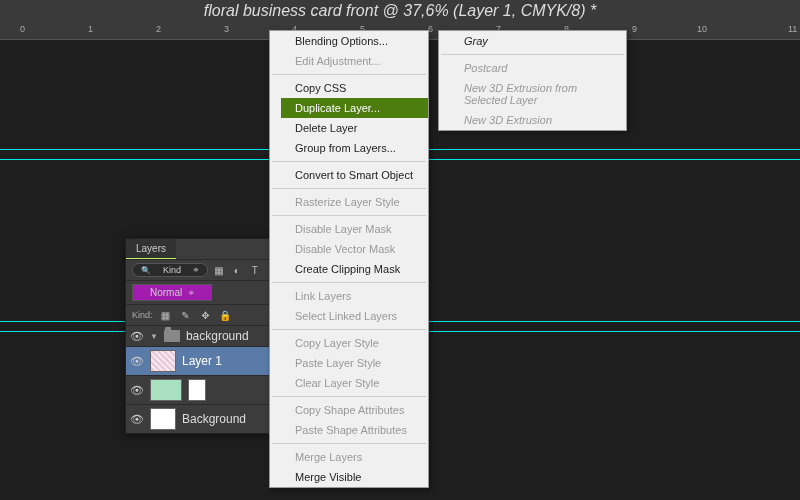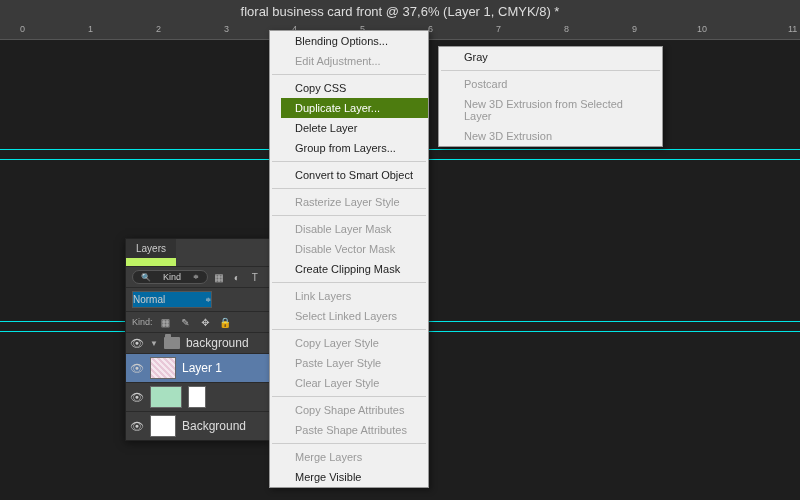--- a/index.html
+++ b/index.html
@@ -1,49 +1,49 @@
 <!DOCTYPE html>
 <html><head>
 <meta charset="utf-8">
 <style>
 * { margin: 0; padding: 0; box-sizing: border-box; font-family: "Segoe UI", Tahoma, sans-serif; }
 body { background: #1a1a1a; width: 800px; height: 500px; overflow: hidden; position: relative; color: #ccc; font-size: 11px; }
 
-.titlebar { background: #3a3a3a; height: 22px; display: flex; align-items: center; justify-content: center; color: #ddd; font-size: 13px; }
+.titlebar { background: #3a3a3a; height: 22px; display: flex; align-items: center; justify-content: center; color: #ddd; font-size: 16px; font-style: italic; }
 
 .ruler-h { background: #3a3a3a; height: 18px; position: relative; border-bottom: 1px solid #555; }
 .ruler-h .tick { position: absolute; top: 2px; color: #aaa; font-size: 9px; }
 
 .canvas { position: absolute; top: 40px; left: 0; right: 0; bottom: 0; background: #1e1e1e; }
 .guide-h { position: absolute; left: 0; right: 0; height: 1px; background: #00e5e5; }
 
 .layers-panel { position: absolute; left: 125px; top: 238px; width: 145px; background: #3c3c3c; border: 1px solid #222; box-shadow: 0 2px 8px rgba(0,0,0,.5); }
-.layers-tab { background: #323232; padding: 4px 10px; display: inline-block; border-bottom: 8px solid #bef264; font-size: 10px; }
+.layers-tab { background: #323232; padding: 4px 10px; display: inline-block; border-bottom: 1px solid #bef264; font-size: 10px; }
 .layers-row { display: flex; align-items: center; padding: 3px 6px; gap: 4px; border-top: 1px solid #2a2a2a; }
 .kind-pill { background: #2a2a2a; border: 1px solid #555; border-radius: 9px; padding: 1px 8px; font-size: 9px; display: flex; align-items: center; gap: 12px; }
 .kind-pill::before { content: "🔍"; font-size: 8px; }
 .tiny-icon { width: 14px; height: 14px; display: inline-flex; align-items: center; justify-content: center; color: #bbb; font-size: 10px; }
-.blend-select { background: #0369a1; border: 1px solid #555; padding: 2px 0; font-size: 10px; color: #ccc; width: 80px; display: flex; justify-content: space-between; align-items: center; }
+.blend-select { background: #a21caf; border: 1px solid #555; padding: 2px 17px; font-size: 10px; color: #ccc; width: 80px; display: flex; justify-content: space-between; align-items: center; }
 .lock-row { display: flex; align-items: center; gap: 6px; padding: 3px 6px; font-size: 9px; color: #aaa; border-top: 1px solid #2a2a2a; }
 .layer-item { display: flex; align-items: center; padding: 3px 4px; gap: 6px; border-top: 1px solid #2a2a2a; }
 .layer-item.sel { background: #5a7ba8; }
 .eye { width: 14px; font-size: 11px; text-align: center; }
 .thumb { width: 26px; height: 22px; background: #fff; border: 1px solid #666; flex-shrink: 0; }
 .thumb.floral { background: linear-gradient(45deg,#e8c8d8 25%,#f5e8ef 25%,#f5e8ef 50%,#e8c8d8 50%,#e8c8d8 75%,#f5e8ef 75%); background-size: 6px 6px; }
 .thumb.green { background: #a8e0c0; width: 32px; }
 .thumb.white { background: #fff; }
 .folder-icon { width: 16px; height: 12px; background: #888; border-radius: 1px; position: relative; }
 .folder-icon::before { content: ""; position: absolute; top: -3px; left: 1px; width: 6px; height: 3px; background: #888; border-radius: 1px 1px 0 0; }
 .caret { font-size: 8px; color: #aaa; }
 .layer-name { font-size: 12px; color: #ddd; }
 .layer-item.sel .layer-name { color: #fff; }
 
 .ctx-menu { position: absolute; background: #f0f0f0; border: 1px solid #999; box-shadow: 2px 2px 6px rgba(0,0,0,.4); font-size: 11px; min-width: 160px; }
 .menu1 { left: 269px; top: 30px; }
-.menu2 { left: 438px; top: 46px; width: 225px; }
+.menu2 { left: 438px; top: 30px; width: 189px; font-style: italic; }
 .ctx-item { padding: 4px 14px; color: #222; cursor: default; margin-left: 11px; }
 .ctx-item.disabled { color: #999; }
 .ctx-item.hl { background: #4d7c0f; color: #fff; }
 .ctx-sep { height: 1px; background: #ccc; margin: 3px 2px; }
 </style>
 </head>
 <body>
 
 <div class="titlebar">floral business card front @ 37,6% (Layer 1, CMYK/8) *</div>
 

